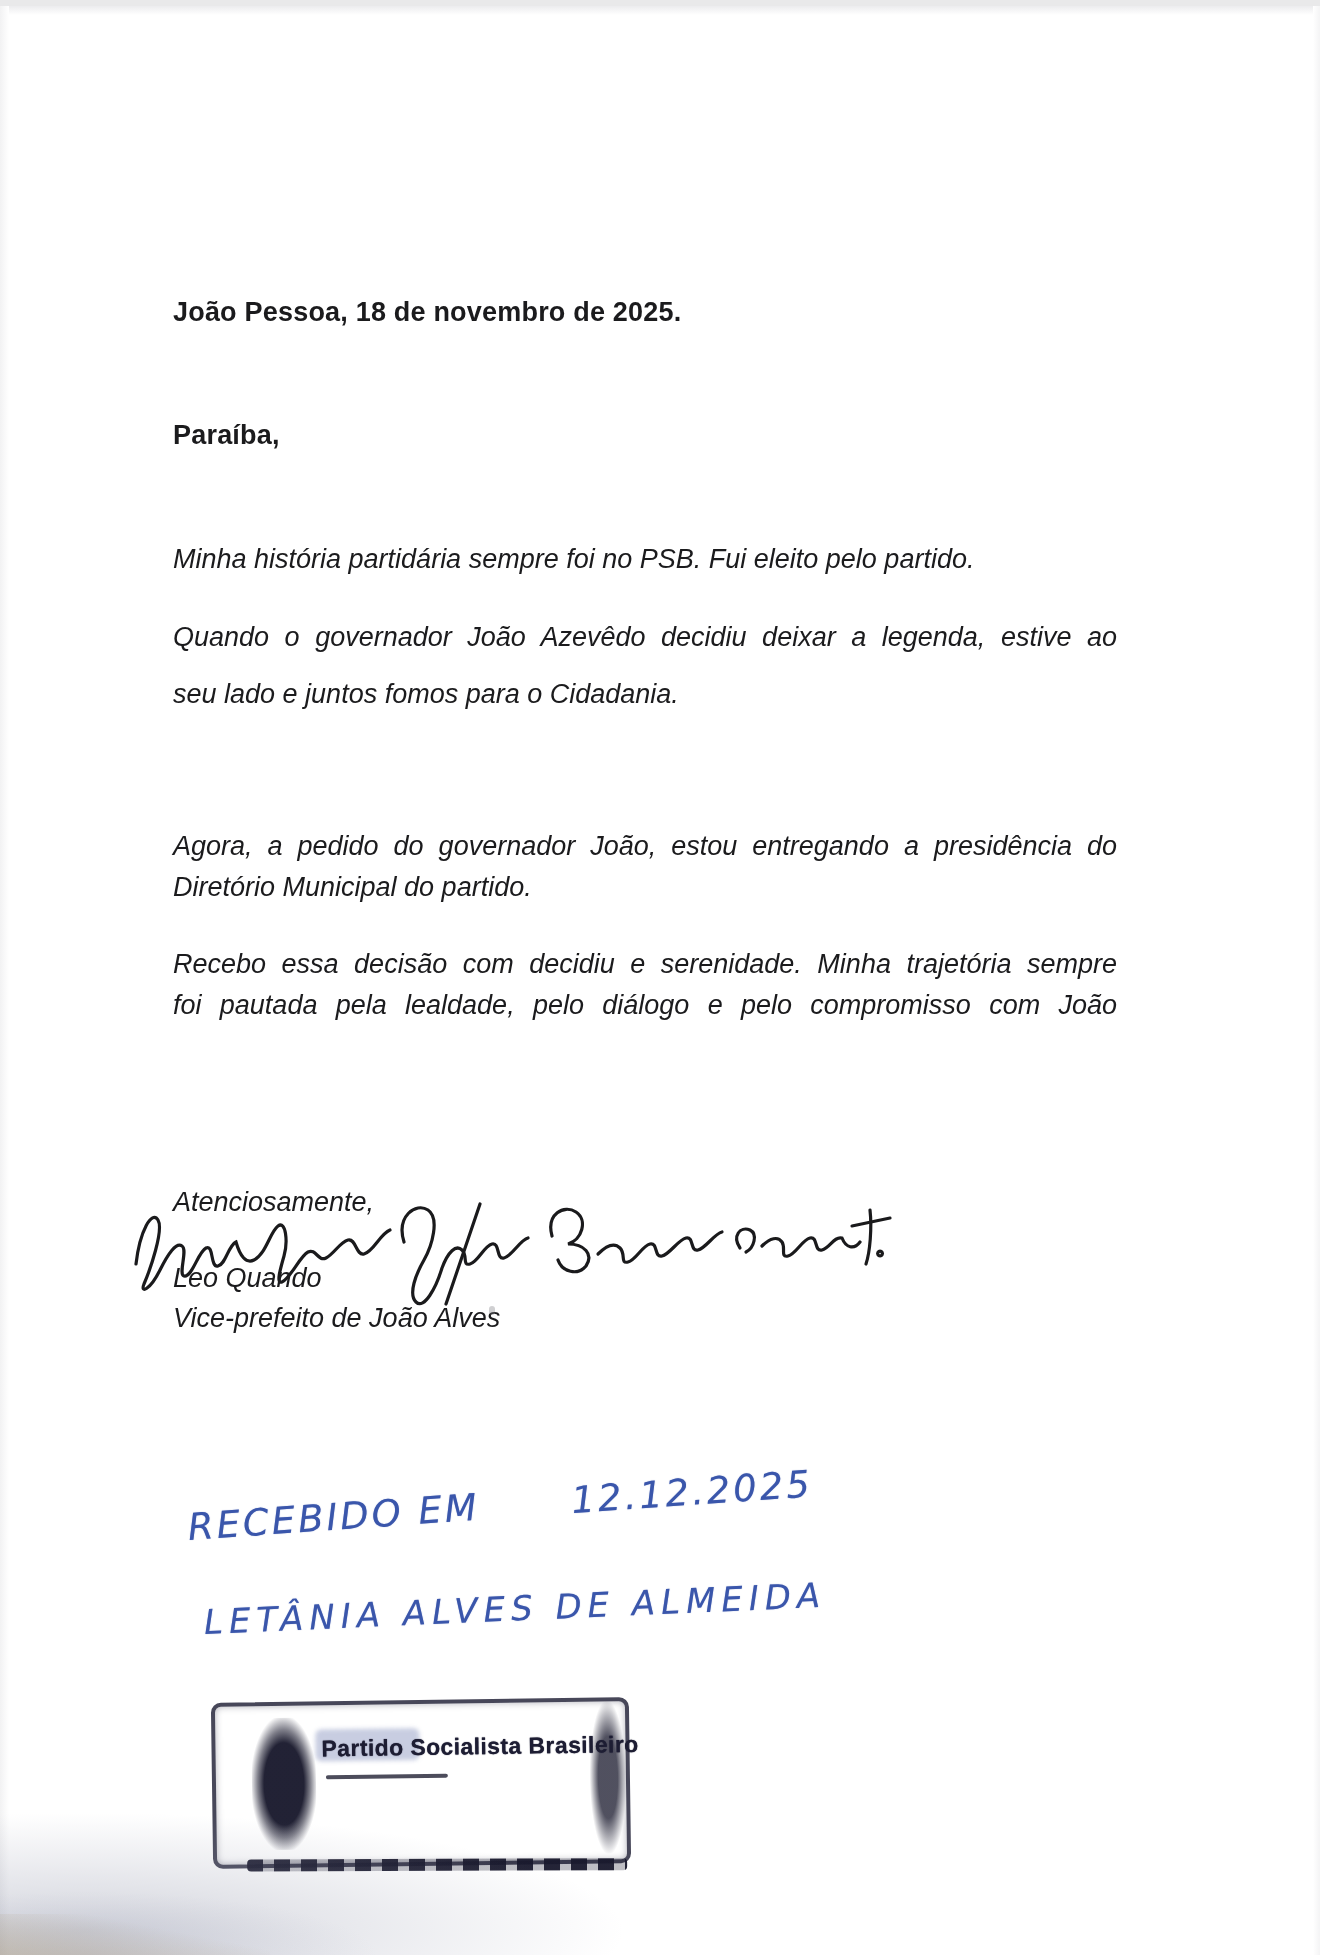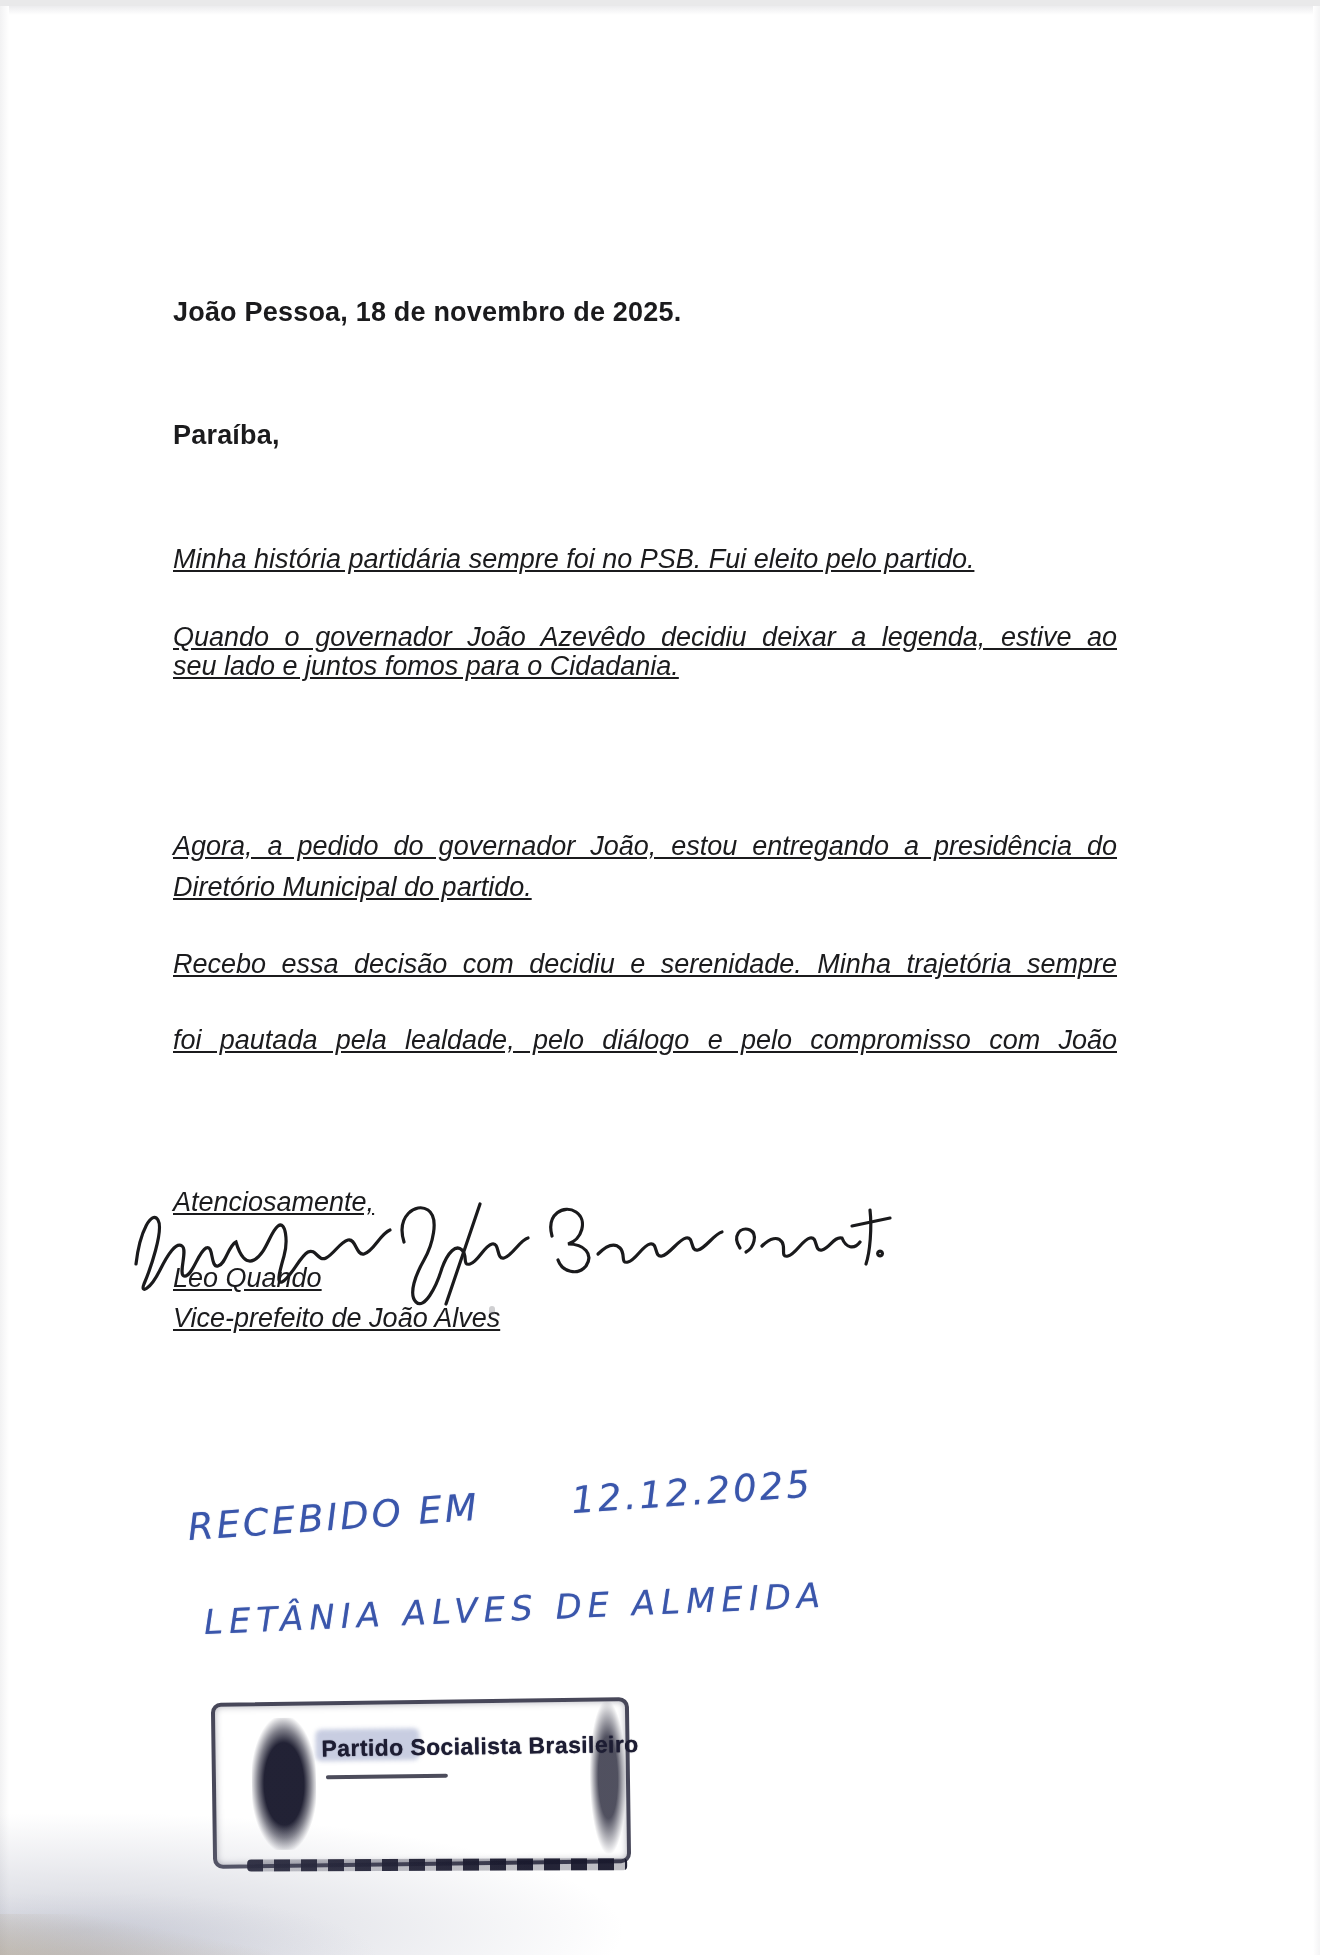--- a/index.html
+++ b/index.html
@@ -10,21 +10,21 @@
   }
   .edge-top  { position:absolute; top:0; left:0; right:0; height:9px;
                background:linear-gradient(#ececee, #ffffff); }
   .edge-left { position:absolute; top:0; left:0; bottom:0; width:9px;
                background:linear-gradient(90deg,#f2f2f3,#ffffff); }
   .edge-right{ position:absolute; top:0; right:0; bottom:0; width:7px;
                background:linear-gradient(270deg,#f4f4f5,#ffffff); }
 
   .tline { position:absolute; left:173px; width:944px; font-size:27px; line-height:40px; white-space:normal; }
   .bold  { font-weight:bold; letter-spacing:.2px; }
-  .ital  { font-style:italic;text-decoration:underline; }
+  .ital  { font-style:italic; }
   .jl    { text-align:justify; text-align-last:justify; }
 
   
   .pen { position:absolute; color:#3a56ab; font-family:"DejaVu Sans", sans-serif;
          font-style:italic; text-transform:uppercase;
          text-shadow:0 0 1px rgba(58,86,171,.55); }
   .pen-1 { left:188px; top:1500px; font-size:37px; letter-spacing:3px; transform:rotate(-4deg); transform-origin:left center; }
   .pen-1 .pen-date { display:inline-block; margin-left:92px; }
   .pen-2 { left:204px; top:1596px; font-size:34px; letter-spacing:6px; transform:rotate(-2.5deg); transform-origin:left center; }
 
@@ -67,28 +67,28 @@
   <div class="edge-left"></div>
   <div class="edge-right"></div>
 
   <div class="tline bold" style="top:286px">João Pessoa, 18 de novembro de 2025.</div>
 
   <div class="tline bold" style="top:409px">Paraíba,</div>
 
   <div class="tline ital" style="top:533px">Minha história partidária sempre foi no PSB. Fui eleito pelo partido.</div>
 
   <div class="tline ital jl" style="top:611px">Quando o governador João Azevêdo decidiu deixar a legenda, estive ao</div>
-  <div class="tline ital" style="top:640px">seu lado e juntos fomos para o Cidadania.</div>
+  <div class="tline ital" style="top:668px">seu lado e juntos fomos para o Cidadania.</div>
 
 
   <div class="tline ital jl" style="top:820px">Agora, a pedido do governador João, estou entregando a presidência do</div>
   <div class="tline ital" style="top:861px">Diretório Municipal do partido.</div>
 
   <div class="tline ital jl" style="top:938px">Recebo essa decisão com decidiu e serenidade. Minha trajetória sempre</div>
-  <div class="tline ital jl" style="top:1014px">foi pautada pela lealdade, pelo diálogo e pelo compromisso com João</div>
+  <div class="tline ital jl" style="top:979px">foi pautada pela lealdade, pelo diálogo e pelo compromisso com João</div>
 
   <div class="tline ital" style="top:1176px">Atenciosamente,</div>
 
   <svg class="sig" viewBox="0 0 770 115" fill="none" stroke="#1a1a1c" stroke-width="3.2" stroke-linecap="round">
     <path d="M8,66 C12,32 24,12 30,22 C36,32 22,72 16,86 C12,96 22,92 32,72
              C40,56 48,44 54,48 C60,52 50,76 56,78 C64,80 70,54 78,50 C86,46 82,70 90,68
              C98,66 100,48 108,44 C112,58 118,66 126,62 C138,56 142,34 150,28 C158,22 160,44 156,58
              C152,72 148,86 154,84 C162,81 172,58 180,54 C188,50 190,64 198,60 C206,56 212,44 220,42
              C228,40 228,58 236,56 C246,53 252,36 262,32"></path>
     <path d="M276,44 C268,18 288,4 300,12 C312,20 304,48 296,62 C288,76 280,96 288,104

